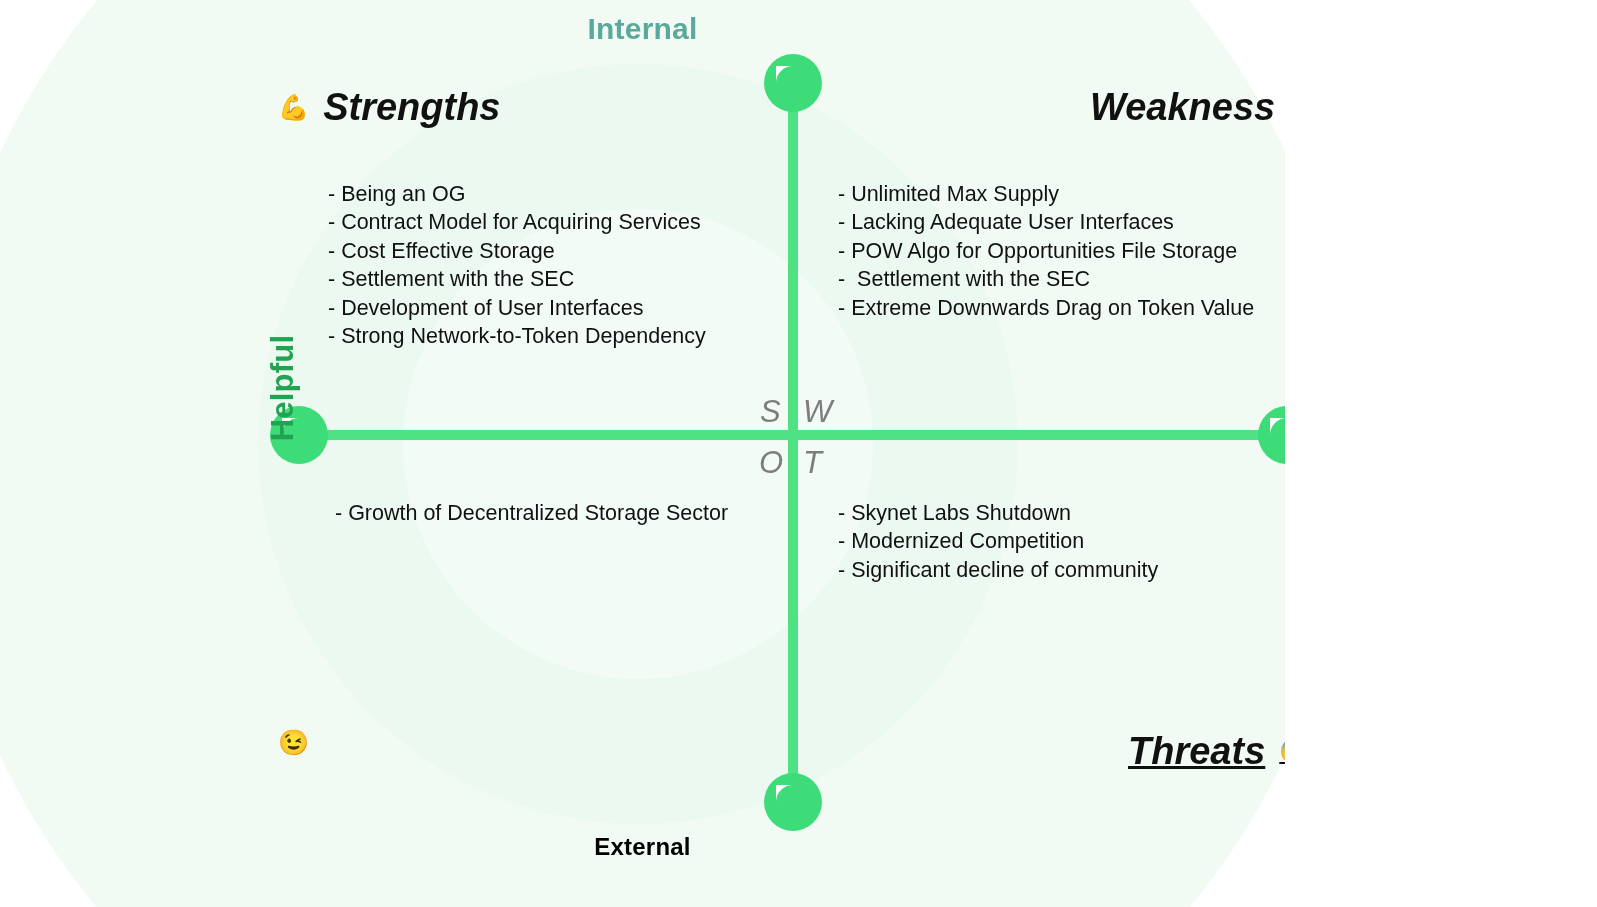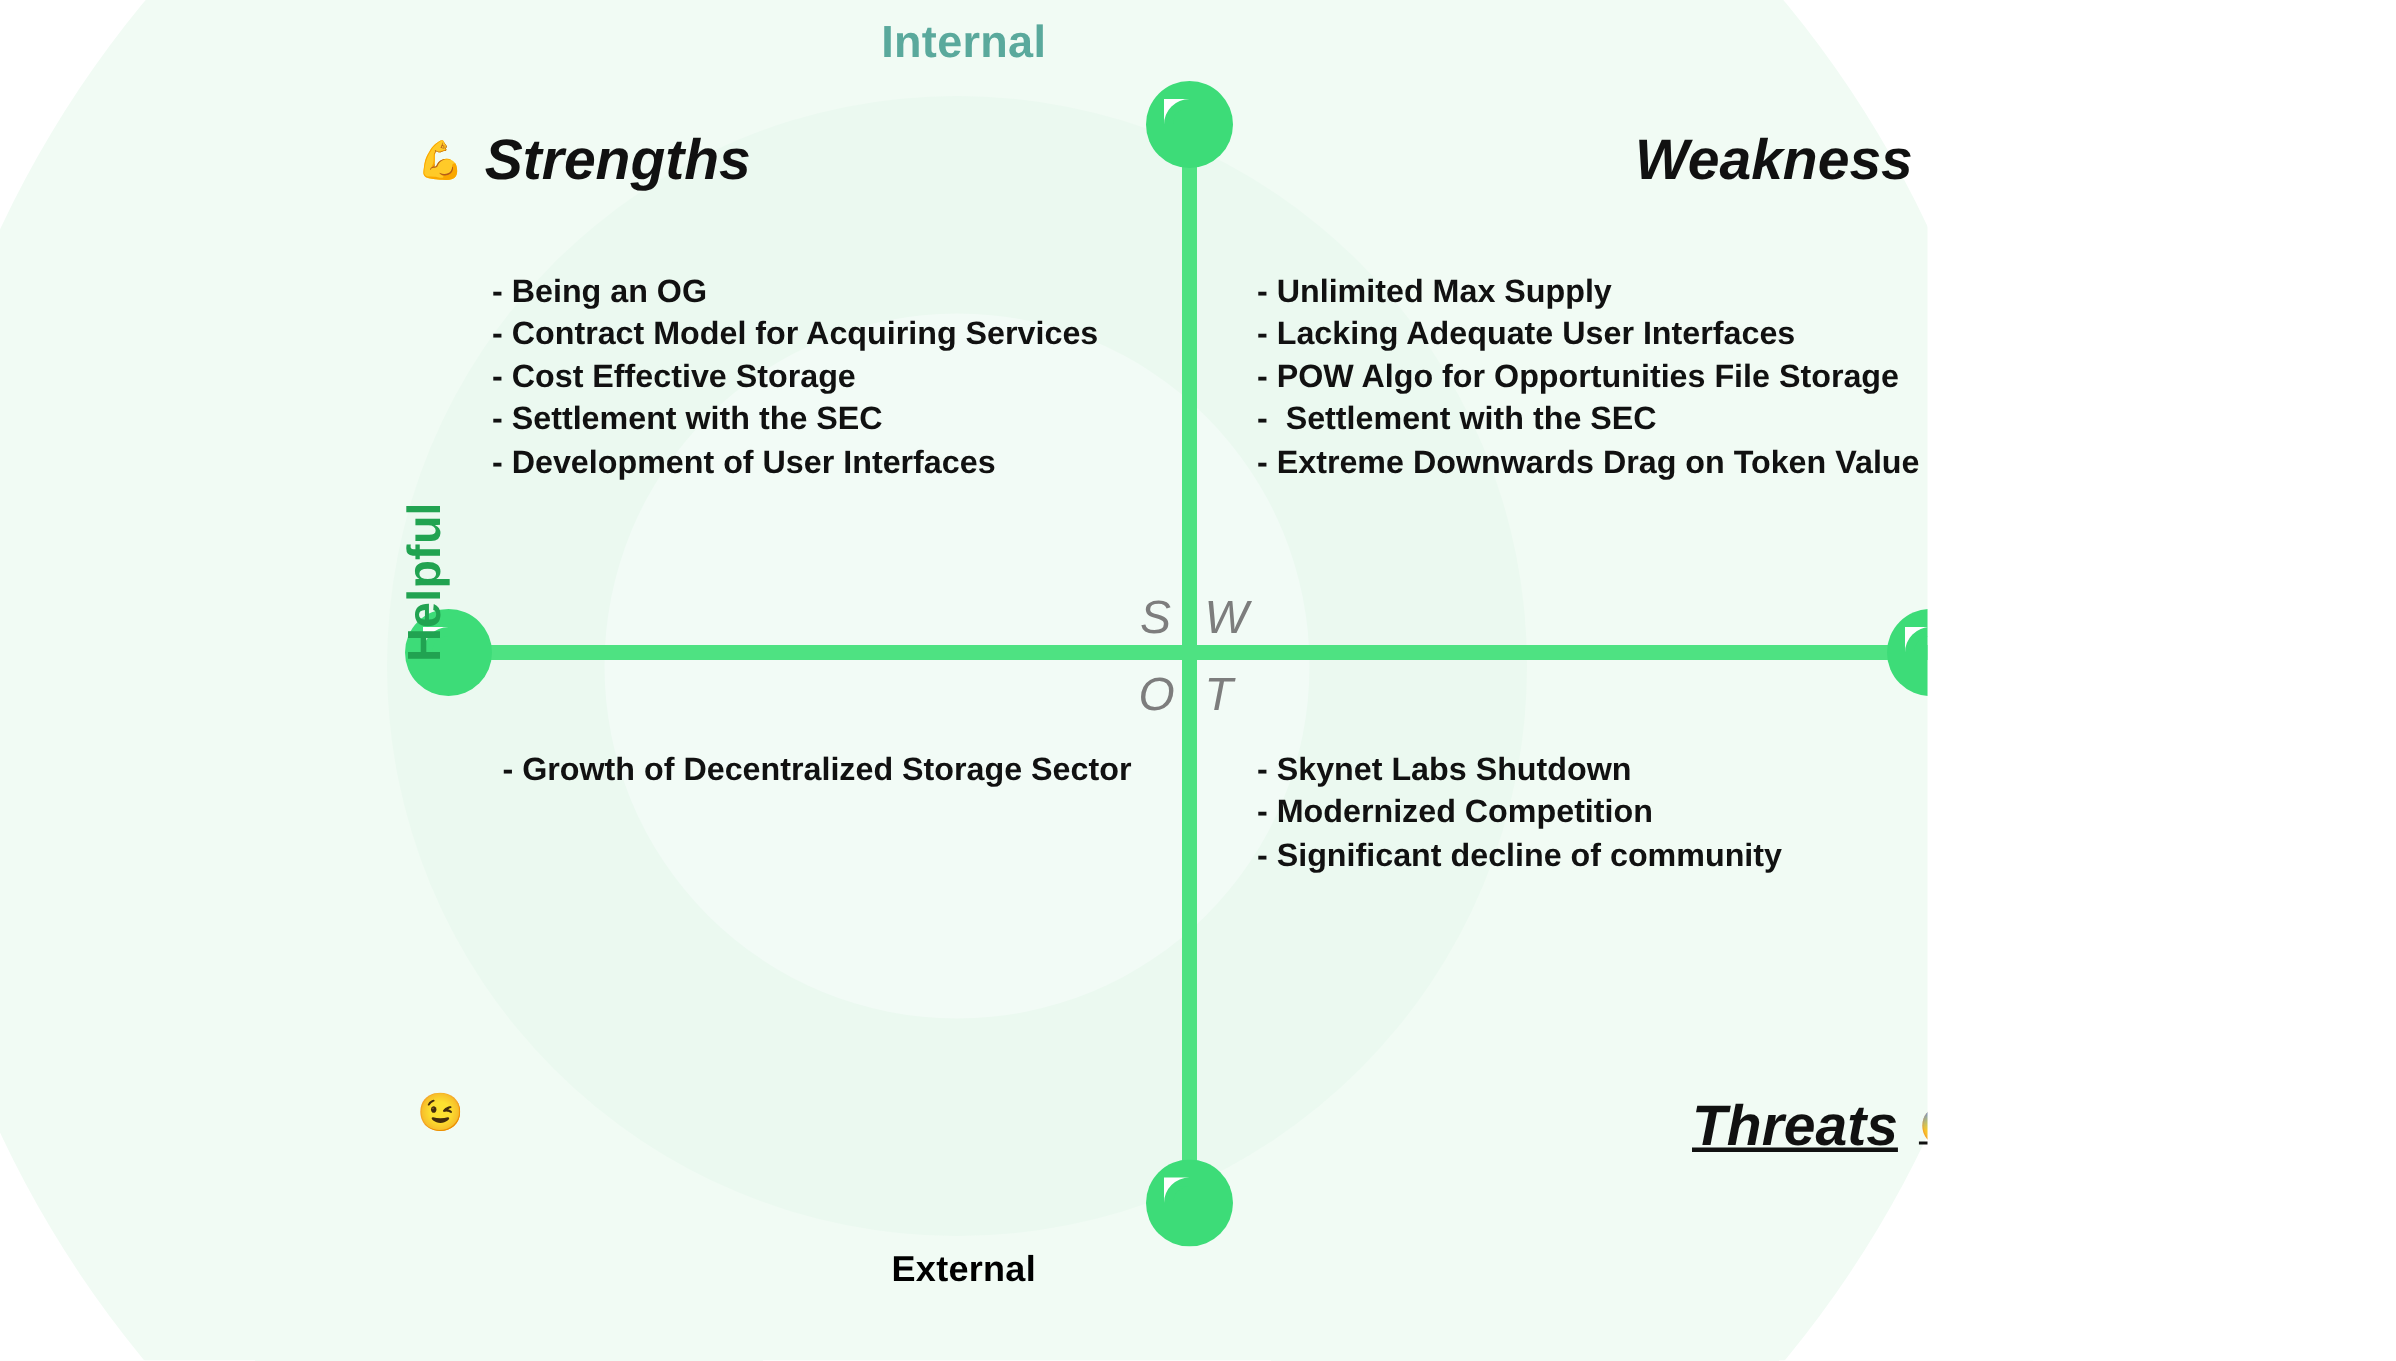--- a/index.html
+++ b/index.html
@@ -148,21 +148,21 @@
     font-size: 25px;
     line-height: 1;
     color: #6a6a6a;
     display: inline-block;
   }
 
   
   .qlist {
     position: absolute;
     font-size: 21.5px;
-    font-weight: bold;
+    font-weight: normal;
     color: #111111;
     line-height: 28.4px;
     white-space: nowrap;
   }
   .qlist-strengths     { left: 328px; top: 180px; }
   .qlist-weakness      { left: 838px; top: 180px; }
   .qlist-opportunities { left: 335px; top: 499px; }
   .qlist-threats       { left: 838px; top: 499px; }
   .qlist div { white-space: pre; }
 
@@ -232,20 +232,21 @@
   <div class="qtitle qtitle-strengths">
     <span class="qemoji">💪</span>
     <span>Strengths</span>
   </div>
   <div class="qlist qlist-strengths">
       <div>- Being an OG</div>
       <div>- Contract Model for Acquiring Services</div>
       <div>- Cost Effective Storage</div>
       <div>- Settlement with the SEC</div>
       <div>- Development of User Interfaces</div>
+      <div>- Strong Network-to-Token Dependency</div>
     </div>
 
   <div class="qtitle qtitle-weakness">
     <span>Weakness</span>
     <span class="qemoji">☹</span>
   </div>
   <div class="qlist qlist-weakness">
       <div>- Unlimited Max Supply</div>
       <div>- Lacking Adequate User Interfaces</div>
       <div>- POW Algo for Opportunities File Storage</div>

